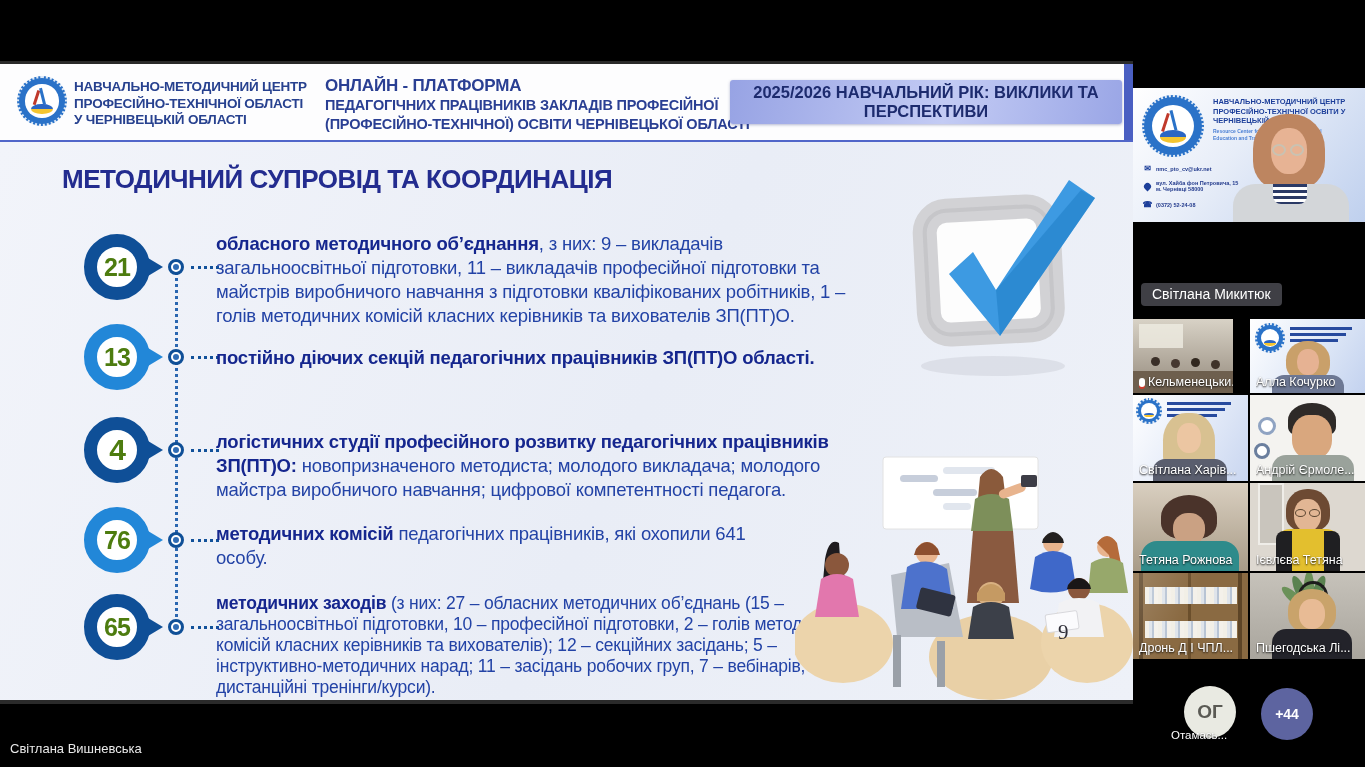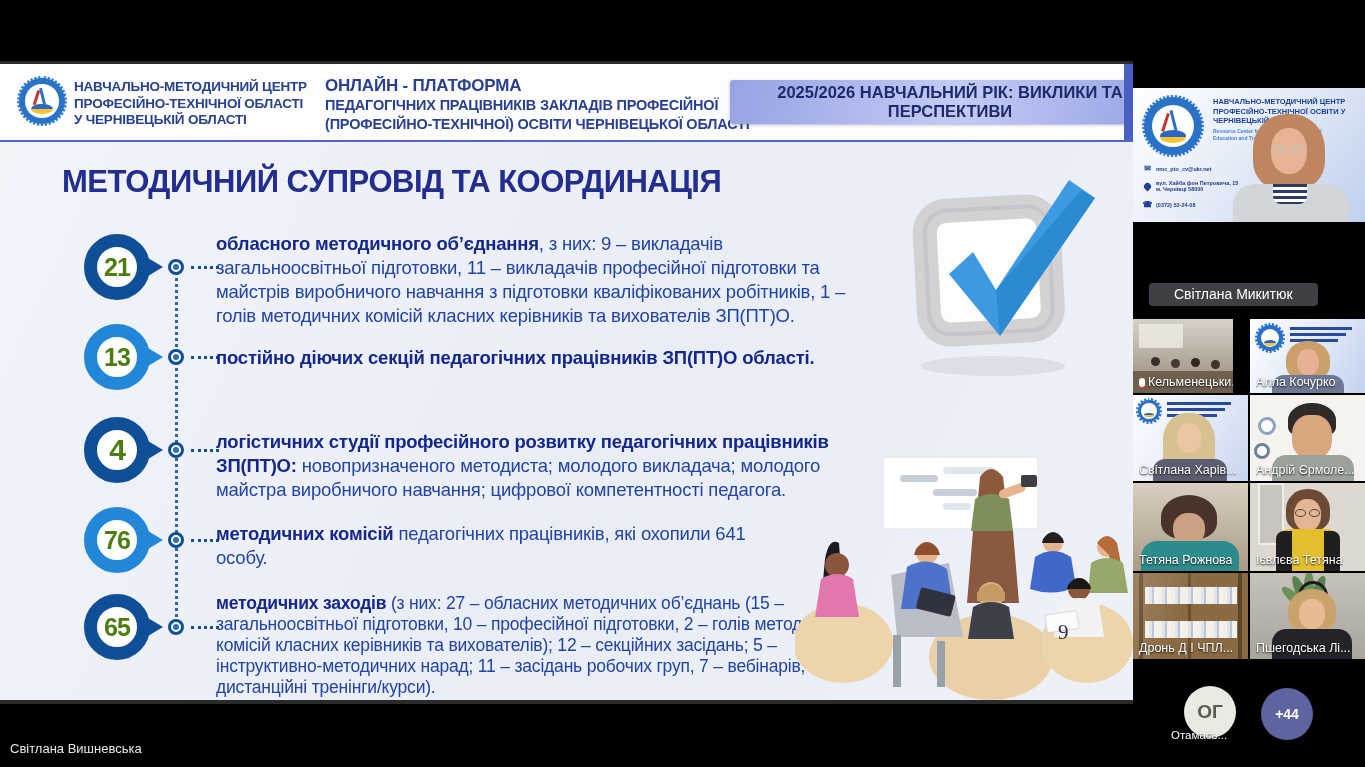--- a/index.html
+++ b/index.html
@@ -17,25 +17,25 @@
   .emblem .strokeA{position:absolute;left:28%;top:18%;width:8%;height:45%;background:#c0392b;transform:rotate(18deg);}
   .emblem .strokeB{position:absolute;left:48%;top:12%;width:8%;height:50%;background:#2a72c8;transform:rotate(-14deg);}
   #hdr-org{position:absolute;left:74px;top:15px;font-weight:bold;color:#27418f;
            font-size:13.5px;line-height:16.5px;letter-spacing:-0.2px;}
   #hdr-platform{position:absolute;left:325px;top:11px;font-weight:bold;color:#2a3f93;letter-spacing:-0.2px;}
   #hdr-platform .l1{font-size:17px;line-height:21px;}
   #hdr-platform .l2{font-size:14.5px;line-height:19px;}
   #hdr-banner{position:absolute;left:730px;top:16px;width:392px;height:44px;border-radius:3px;
               background:linear-gradient(100deg,#97a3e4,#c3cbf4 55%,#9aa6e6);
               display:flex;align-items:center;justify-content:center;text-align:center;
-              font-size:16.5px;font-weight:bold;color:#1d2b6e;box-shadow:0 1px 3px rgba(40,50,120,.35);padding-left:24px;}
+              font-size:16.5px;font-weight:bold;color:#1d2b6e;box-shadow:0 1px 3px rgba(40,50,120,.35);}
   #hdr-strip{position:absolute;left:1124px;top:0;width:9px;height:76px;background:#4a5fc2;}
   #slide-body{position:absolute;left:0;top:78px;width:1133px;height:558px;overflow:hidden;
               background:linear-gradient(115deg,#f2f4fa 0%,#e9edf6 55%,#eef1f8 100%);}
-  #slide-title{position:absolute;left:62px;top:22px;font-size:31px;font-weight:bold;
+  #slide-title{position:absolute;left:62px;top:22px;font-size:26px;font-weight:bold;
                color:#232c8f;letter-spacing:-0.5px;}
   #vline{position:absolute;left:175px;top:125px;height:362px;border-left:3px dotted #2a66b0;}
   .row{position:absolute;left:0;width:1133px;height:0;}
   .num-circle{position:absolute;left:84px;top:-33px;width:66px;height:66px;border-radius:50%;
               background:#fff;display:flex;align-items:center;justify-content:center;box-sizing:border-box;}
   .c-dark .num-circle{border:13px solid #0f4f97;}
   .c-light .num-circle{border:13px solid #2287d8;}
   .num-circle span{font-weight:bold;color:#4d7c0f;font-size:25px;letter-spacing:-1px;}
   .c-big .num-circle span{font-size:30px;}
   .tail{position:absolute;left:148px;top:-9px;width:0;height:0;border-top:9px solid transparent;
@@ -51,22 +51,22 @@
   .item-text b{color:#15268e;}
   #pagenum{position:absolute;left:1058px;top:478px;font-family:"Liberation Serif",serif;
            font-size:21px;color:#2e2e38;}
   
   #presenter-label{position:absolute;left:10px;top:741px;font-size:13px;color:#e9e9e9;}
   
   #sidebar{position:absolute;left:1133px;top:0;width:232px;height:767px;background:#000;}
   .tile{position:absolute;background:#151515;overflow:hidden;}
   .tlabel{position:absolute;left:6px;bottom:4px;max-width:106px;font-size:12.5px;color:#fff;
           white-space:nowrap;overflow:hidden;text-shadow:0 1px 2px rgba(0,0,0,.95);}
-  .pill{position:absolute;left:16px;bottom:12px;background:rgba(72,72,78,.88);color:#fff;
-        font-size:14px;padding:3px 25px 4px;border-radius:4px;}
+  .pill{position:absolute;left:8px;bottom:12px;background:rgba(72,72,78,.88);color:#fff;
+        font-size:14px;padding:3px 11px 4px;border-radius:4px;}
   
   #spk-video{position:absolute;left:0;top:0;width:232px;height:134px;
              background:linear-gradient(130deg,#ffffff 0%,#e7edf8 45%,#bfd0ee 100%);}
   #spk-org{position:absolute;left:80px;top:9px;font-size:7.5px;line-height:9.5px;font-weight:bold;color:#1d3f9a;}
   #spk-org-en{position:absolute;left:80px;top:40px;font-size:5px;line-height:6.5px;font-weight:bold;color:#4a7fd4;}
   .crow{position:absolute;left:10px;display:flex;align-items:center;gap:4px;font-size:5.5px;color:#223a8c;font-weight:bold;}
   .ic{display:inline-flex;width:9px;height:9px;align-items:center;justify-content:center;
       color:#1d3f9a;font-size:8px;}
   .ic-pin{width:7px;height:7px;background:#1d3f9a;border-radius:50% 50% 50% 0;transform:rotate(-45deg);}
   

